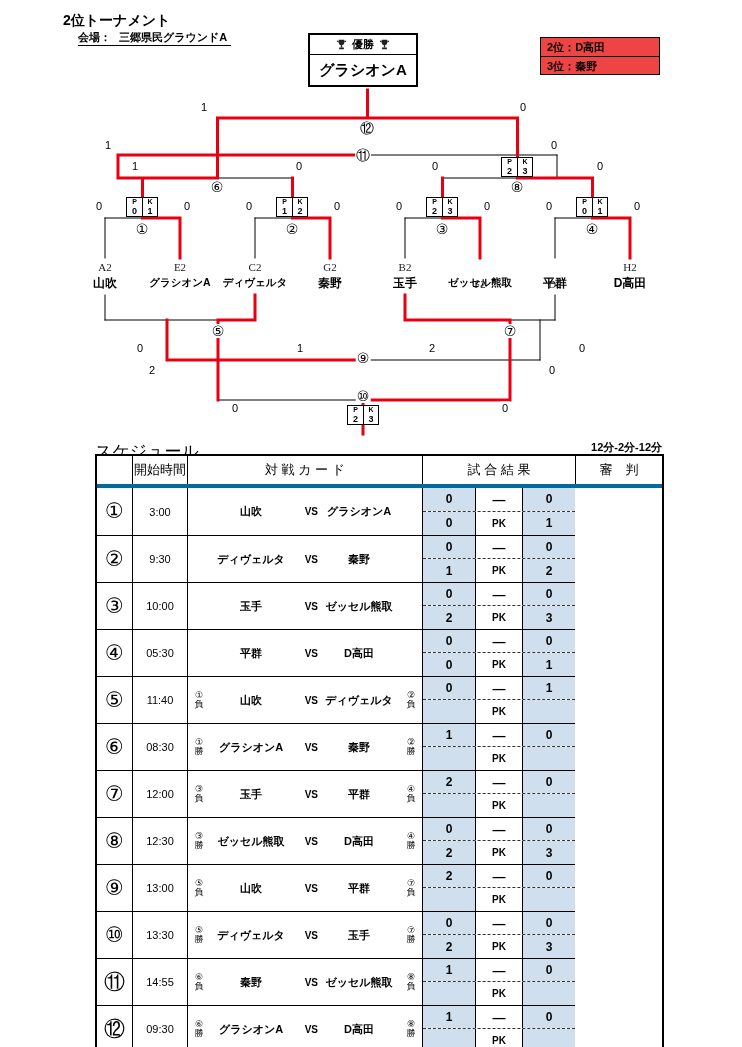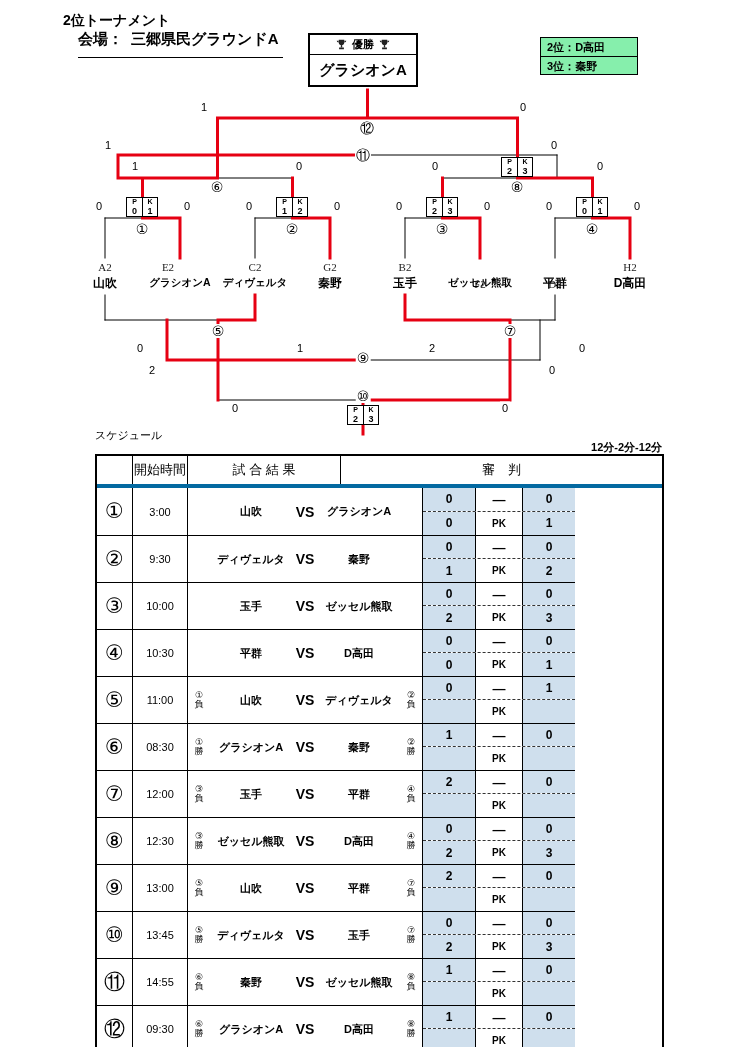--- a/index.html
+++ b/index.html
@@ -5,44 +5,44 @@
   *{margin:0;padding:0;box-sizing:border-box}
   html,body{background:#fff}
   body{font-family:"Liberation Sans","DejaVu Sans",sans-serif;color:#000}
   .page{position:relative;width:742px;height:1047px;background:#fff;overflow:hidden}
   .abs{position:absolute}
   .ctr{transform:translate(-50%,-50%);white-space:nowrap}
   svg.lines{position:absolute;left:0;top:0;pointer-events:none}
 
   
   .title{left:63px;top:12px;font-size:14px;font-weight:bold}
-  .venue{left:78px;top:30px;font-size:15px;font-weight:bold;border-bottom:1.5px solid #000;padding:0 4px 8px 0}
+  .venue{left:78px;top:30px;font-size:11px;font-weight:bold;border-bottom:1.5px solid #000;padding:0 4px 0 0}
   .venue .vname{margin-left:8px}
   .champ{left:308px;top:33px;width:110px;border:2px solid #000;background:#fff;text-align:center}
   .champ .crow1{display:flex;align-items:center;justify-content:center;gap:5px;height:20px;border-bottom:1.5px solid #000;font-size:11px;font-weight:bold}
   .champ .crow2{height:30px;line-height:30px;font-size:15px;font-weight:bold;white-space:nowrap}
   .trophy{width:11px;height:11px;display:inline-block}
-  .standings{left:540px;top:37px;width:98px;border:1.5px solid #000;background:#86efac}
+  .standings{left:540px;top:37px;width:120px;border:1.5px solid #000;background:#ef4444}
   .standings .strow{height:18px;line-height:18px;font-size:11px;font-weight:bold;padding-left:6px;white-space:nowrap}
   .standings .strow + .strow{border-top:1px solid #000}
 
   
   .bseed{font-family:"Liberation Serif","DejaVu Serif",serif;font-size:11px;color:#222}
   .bteam{font-size:12px;font-weight:bold}
   .bteam.sm{font-size:10.5px}
   .bnum{font-family:"DejaVu Sans",sans-serif;font-size:14px;line-height:1;background:#fff;padding:0 1px}
   .bscore{font-size:11px;line-height:1;background:#fff;padding:1px 2px}
   .pkbox{display:flex;border:1px solid #000;background:#fff;transform:translateX(-50%)}
   .pkcol{display:flex;flex-direction:column;align-items:center;width:15px}
   .pkcol + .pkcol{border-left:1px solid #000}
   .pkl{font-size:7px;line-height:8px;font-weight:bold}
   .pkv{font-size:9px;line-height:10px;font-weight:bold}
 
   
-  .sched-label{left:95px;top:428px;font-size:11px}
+  .sched-label{left:95px;top:440px;font-size:17px}
   .sched-dur{left:520px;top:440px;width:142px;text-align:right;font-size:11px;font-weight:bold}
   .table{position:absolute;left:95px;top:454px;width:569px;border:2px solid #000;background:#fff}
   .thead{display:flex;height:32px;border-bottom:4px solid #0369a1;font-size:13px}
   .th{display:flex;align-items:center;justify-content:center;border-left:1px solid #000;white-space:nowrap}
   .th:first-child{border-left:none}
   .w-num{width:35px}.w-time{width:55px}.w-card{width:235px}.w-res{width:153px}.w-ref{flex:1}
   .tbody{display:flex;align-items:stretch}
   .rows-col{width:478px}
   .ref-col{flex:1;border-left:1px solid #000;position:relative}
   .refnote{position:absolute;left:7px;font-size:11px;font-weight:bold;white-space:nowrap}
@@ -51,21 +51,21 @@
   .c{border-left:1px solid #000;display:flex;align-items:center;justify-content:center}
   .c:first-child{border-left:none}
   .c.num{width:35px}
   .c.num .circ{font-family:"DejaVu Sans",sans-serif;font-size:21px;line-height:1}
   .c.time{width:55px;font-size:11px}
   .c.card{width:235px}
   .qual{width:22px;display:flex;flex-direction:column;align-items:center;justify-content:center;line-height:1.05}
   .qn{font-family:"DejaVu Sans",sans-serif;font-size:9px}
   .qw{font-size:9px}
   .tname{flex:1;text-align:center;font-size:11px;font-weight:bold;white-space:nowrap}
-  .vs{width:26px;text-align:center;font-size:14px;font-weight:bold}
+  .vs{width:26px;text-align:right;font-size:10px;font-weight:bold}
   .c.result{width:153px;flex-direction:column;align-items:stretch;padding:0}
   .rrow{display:flex;height:50%}
   .rrow.top{border-bottom:1px dashed #333}
   .rcell{display:flex;align-items:center;justify-content:center;font-size:12px;font-weight:bold}
   .rcell.l,.rcell.r{width:52px;background:#cfdfed}
   .rcell.m{flex:1;background:#fff;border-left:1px solid #000;border-right:1px solid #000}
   .rrow.bot .rcell.m{font-size:10px}
   .rrow.top .rcell.m{font-size:13px}
 </style>
 </head>
@@ -95,21 +95,21 @@
     <div class="strow"><span>2位：</span><span>D高田</span></div>
     <div class="strow"><span>3位：</span><span>秦野</span></div>
   </div>
 
   <svg class="lines" width="742" height="1047" viewBox="0 0 742 1047">
     <path fill="none" stroke="#000" stroke-width="1" stroke-linecap="square" d="M105 218V258M180 218V258M255 218V258M330 218V258M405 218V258M480 218V258M555 218V258M630 218V258M105 218H180M255 218H330M405 218H480M555 218H630M142.5 178V218M292.5 178V218M442.5 178V218M592.5 178V218M118 178H292.5M442.5 178H592.5M217.5 118V178M517.5 118V178M217.5 118H517.5M367.5 90V118M118 155H557M118 155V178M557 155V178M105 295V320M255 295V320M405 295V320M555 295V320M105 320H255M405 320H555M167 320V360M540 320V360M167 360H540M218 320V400M510 320V400M218 400H510M363 400V434"></path>
     <path fill="none" stroke="#e60012" stroke-width="3" stroke-linecap="square" d="M180 258V218H142.5V178H217.5V118H367.5V90M330 258V218H292.5V178M480 258V218H442.5V178M630 258V218H592.5V178H517.5V118H367.5M142.5 178H118V155H363M255 295V320H218V400M405 295V320H510V400H363V434M167 320V360H363"></path>
   </svg>
 
   <span class="abs ctr bseed" style="left:105px;top:267px">A2</span>
-  <span class="abs ctr bseed" style="left:168px;top:267px">E2</span>
+  <span class="abs ctr bseed" style="left:180px;top:267px">E2</span>
   <span class="abs ctr bseed" style="left:255px;top:267px">C2</span>
   <span class="abs ctr bseed" style="left:330px;top:267px">G2</span>
   <span class="abs ctr bseed" style="left:405px;top:267px">B2</span>
   <span class="abs ctr bseed" style="left:480px;top:284px">F2</span>
   <span class="abs ctr bseed" style="left:555px;top:284px">D2</span>
   <span class="abs ctr bseed" style="left:630px;top:267px">H2</span>
 
   <span class="abs ctr bteam" style="left:105px;top:283px">山吹</span>
   <span class="abs ctr bteam sm" style="left:180px;top:283px">グラシオンA</span>
   <span class="abs ctr bteam sm" style="left:255px;top:283px">ディヴェルタ</span>
@@ -218,20 +218,21 @@
       </span>
   </div>
 
   <div class="abs sched-label">スケジュール</div>
   <div class="abs sched-dur">12分-2分-12分</div>
 
   <div class="table">
     <div class="thead">
       <div class="th w-num"></div>
       <div class="th w-time">開始時間</div>
+      <div class="th w-card">対 戦 カ ー ド</div>
       <div class="th w-res">試 合 結 果</div>
       <div class="th w-ref">審　判</div>
     </div>
     <div class="tbody">
       <div class="rows-col" id="rows-col">
   <div class="srow">
     <div class="c num">
               <span class="circ">①</span>
             </div>
     <div class="c time">3:00</div>
@@ -323,21 +324,21 @@
         <div class="rcell m">PK</div>
         <div class="rcell r">3</div>
       </div>
     </div>
   </div>
 
   <div class="srow">
     <div class="c num">
               <span class="circ">④</span>
             </div>
-    <div class="c time">10:30</div>
+    <div class="c time">05:30</div>
     <div class="c card">
       <span class="qual">
                 <span class="qn"></span>
                 <span class="qw"></span>
               </span>
       <span class="tname">平群</span>
       <span class="vs">VS</span>
       <span class="tname">D高田</span>
       <span class="qual">
                 <span class="qn"></span>
@@ -355,21 +356,21 @@
         <div class="rcell m">PK</div>
         <div class="rcell r">1</div>
       </div>
     </div>
   </div>
 
   <div class="srow">
     <div class="c num">
               <span class="circ">⑤</span>
             </div>
-    <div class="c time">11:00</div>
+    <div class="c time">11:40</div>
     <div class="c card">
       <span class="qual">
                 <span class="qn">①</span>
                 <span class="qw">負</span>
               </span>
       <span class="tname">山吹</span>
       <span class="vs">VS</span>
       <span class="tname">ディヴェルタ</span>
       <span class="qual">
                 <span class="qn">②</span>
@@ -515,21 +516,21 @@
         <div class="rcell m">PK</div>
         <div class="rcell r"></div>
       </div>
     </div>
   </div>
 
   <div class="srow">
     <div class="c num">
               <span class="circ">⑩</span>
             </div>
-    <div class="c time">13:45</div>
+    <div class="c time">13:30</div>
     <div class="c card">
       <span class="qual">
                 <span class="qn">⑤</span>
                 <span class="qw">勝</span>
               </span>
       <span class="tname">ディヴェルタ</span>
       <span class="vs">VS</span>
       <span class="tname">玉手</span>
       <span class="qual">
                 <span class="qn">⑦</span>

